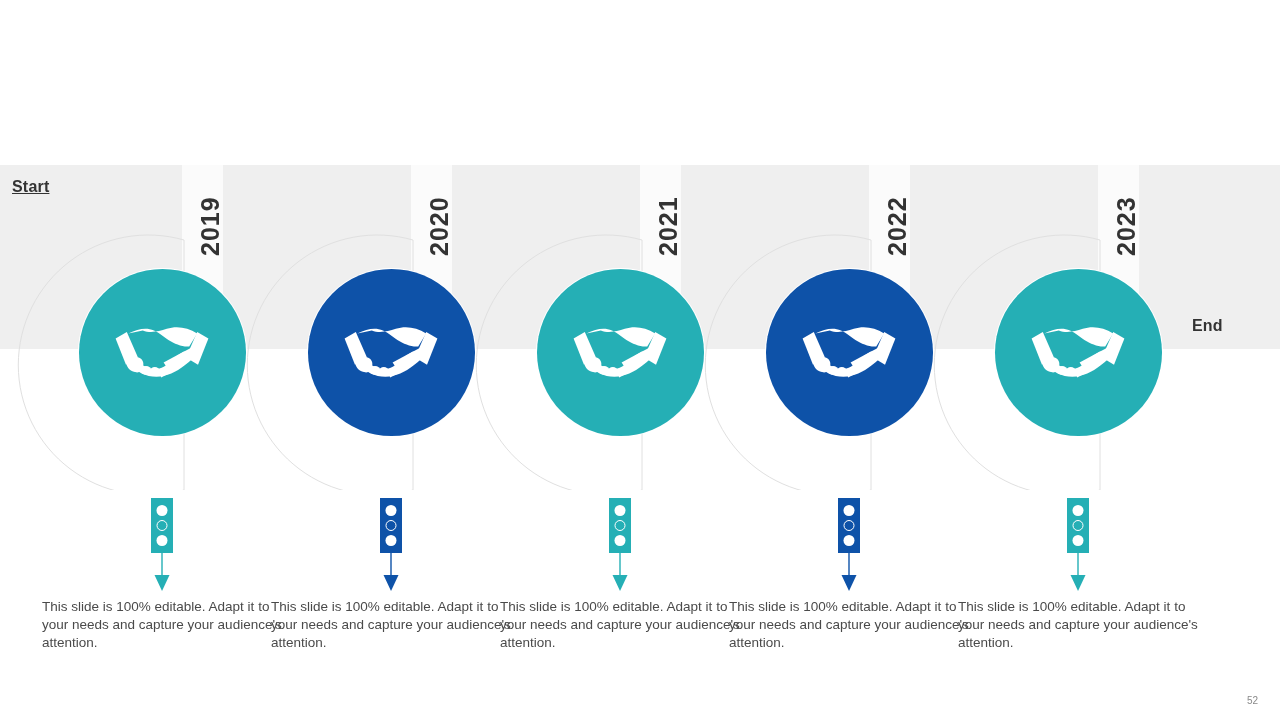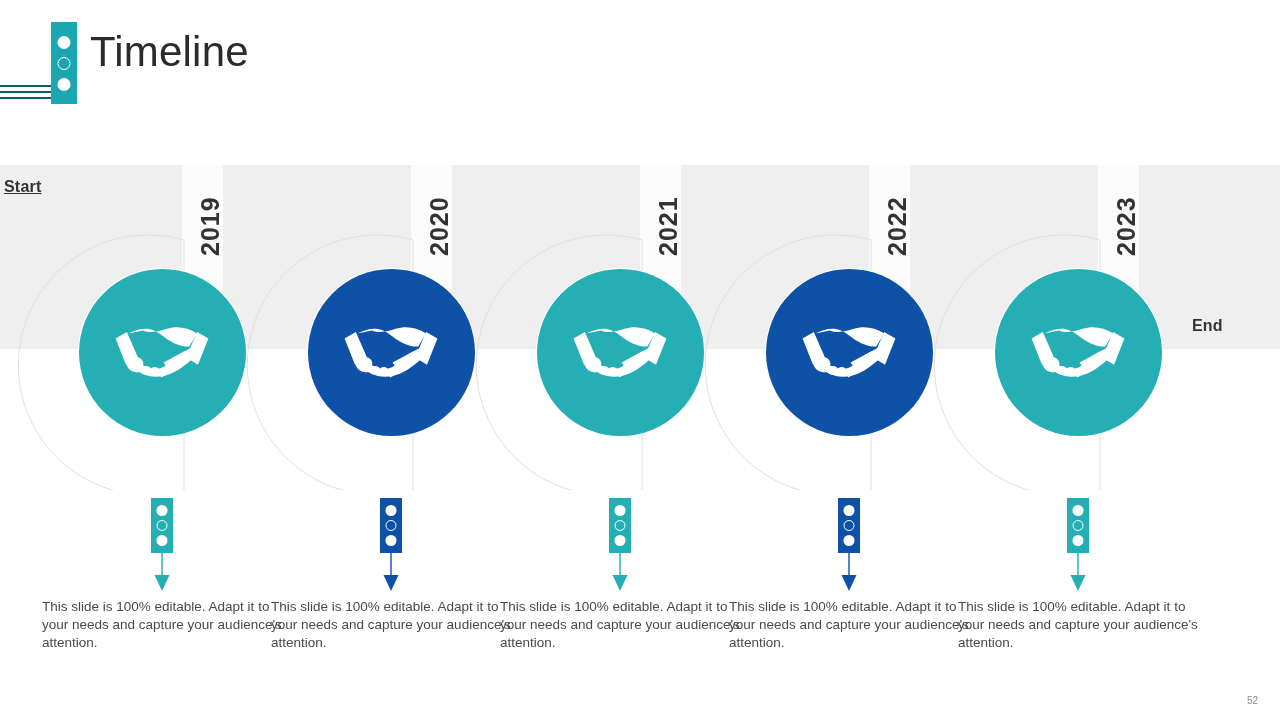--- a/index.html
+++ b/index.html
@@ -104,21 +104,21 @@
   }
 
   .edge-label {
     position: absolute;
     font-size: 16px;
     font-weight: bold;
     color: #333333;
     letter-spacing: 0.2px;
     white-space: nowrap;
   }
-  .edge-label.start { left: 4px; top: 178px; text-decoration: underline; }
+  .edge-label.start { left: 12px; top: 178px; text-decoration: underline; }
   .edge-label.end   { left: 1192px; top: 317px; }
 
   
   .arcs {
     position: absolute;
     left: 0;
     top: 160px;
     width: 1280px;
     height: 330px;
     pointer-events: none;
@@ -222,36 +222,20 @@
     font-size: 10px;
     color: #8A8A8A;
     text-align: right;
   }
 </style>
 </head>
 <body>
 
 <div class="slide">
 
-  <div class="header">
-
-    <div class="hdr-lines">
-      <div class="hdr-line l1"></div>
-      <div class="hdr-line l2"></div>
-      <div class="hdr-line l3"></div>
-    </div>
-
-    <div class="hdr-bar">
-      <div class="hdr-dot solid d1"></div>
-      <div class="hdr-dot hollow d2"></div>
-      <div class="hdr-dot solid d3"></div>
-    </div>
-
-    <div class="hdr-title">Timeline</div>
-  </div>
 
   <div class="band" id="band">
       <div class="band-stripe" style="left: 182px;"></div>
       <div class="band-stripe" style="left: 411px;"></div>
       <div class="band-stripe" style="left: 640px;"></div>
       <div class="band-stripe" style="left: 869px;"></div>
       <div class="band-stripe" style="left: 1098px;"></div>
     </div>
 
   <div class="edge-label start">Start</div>

